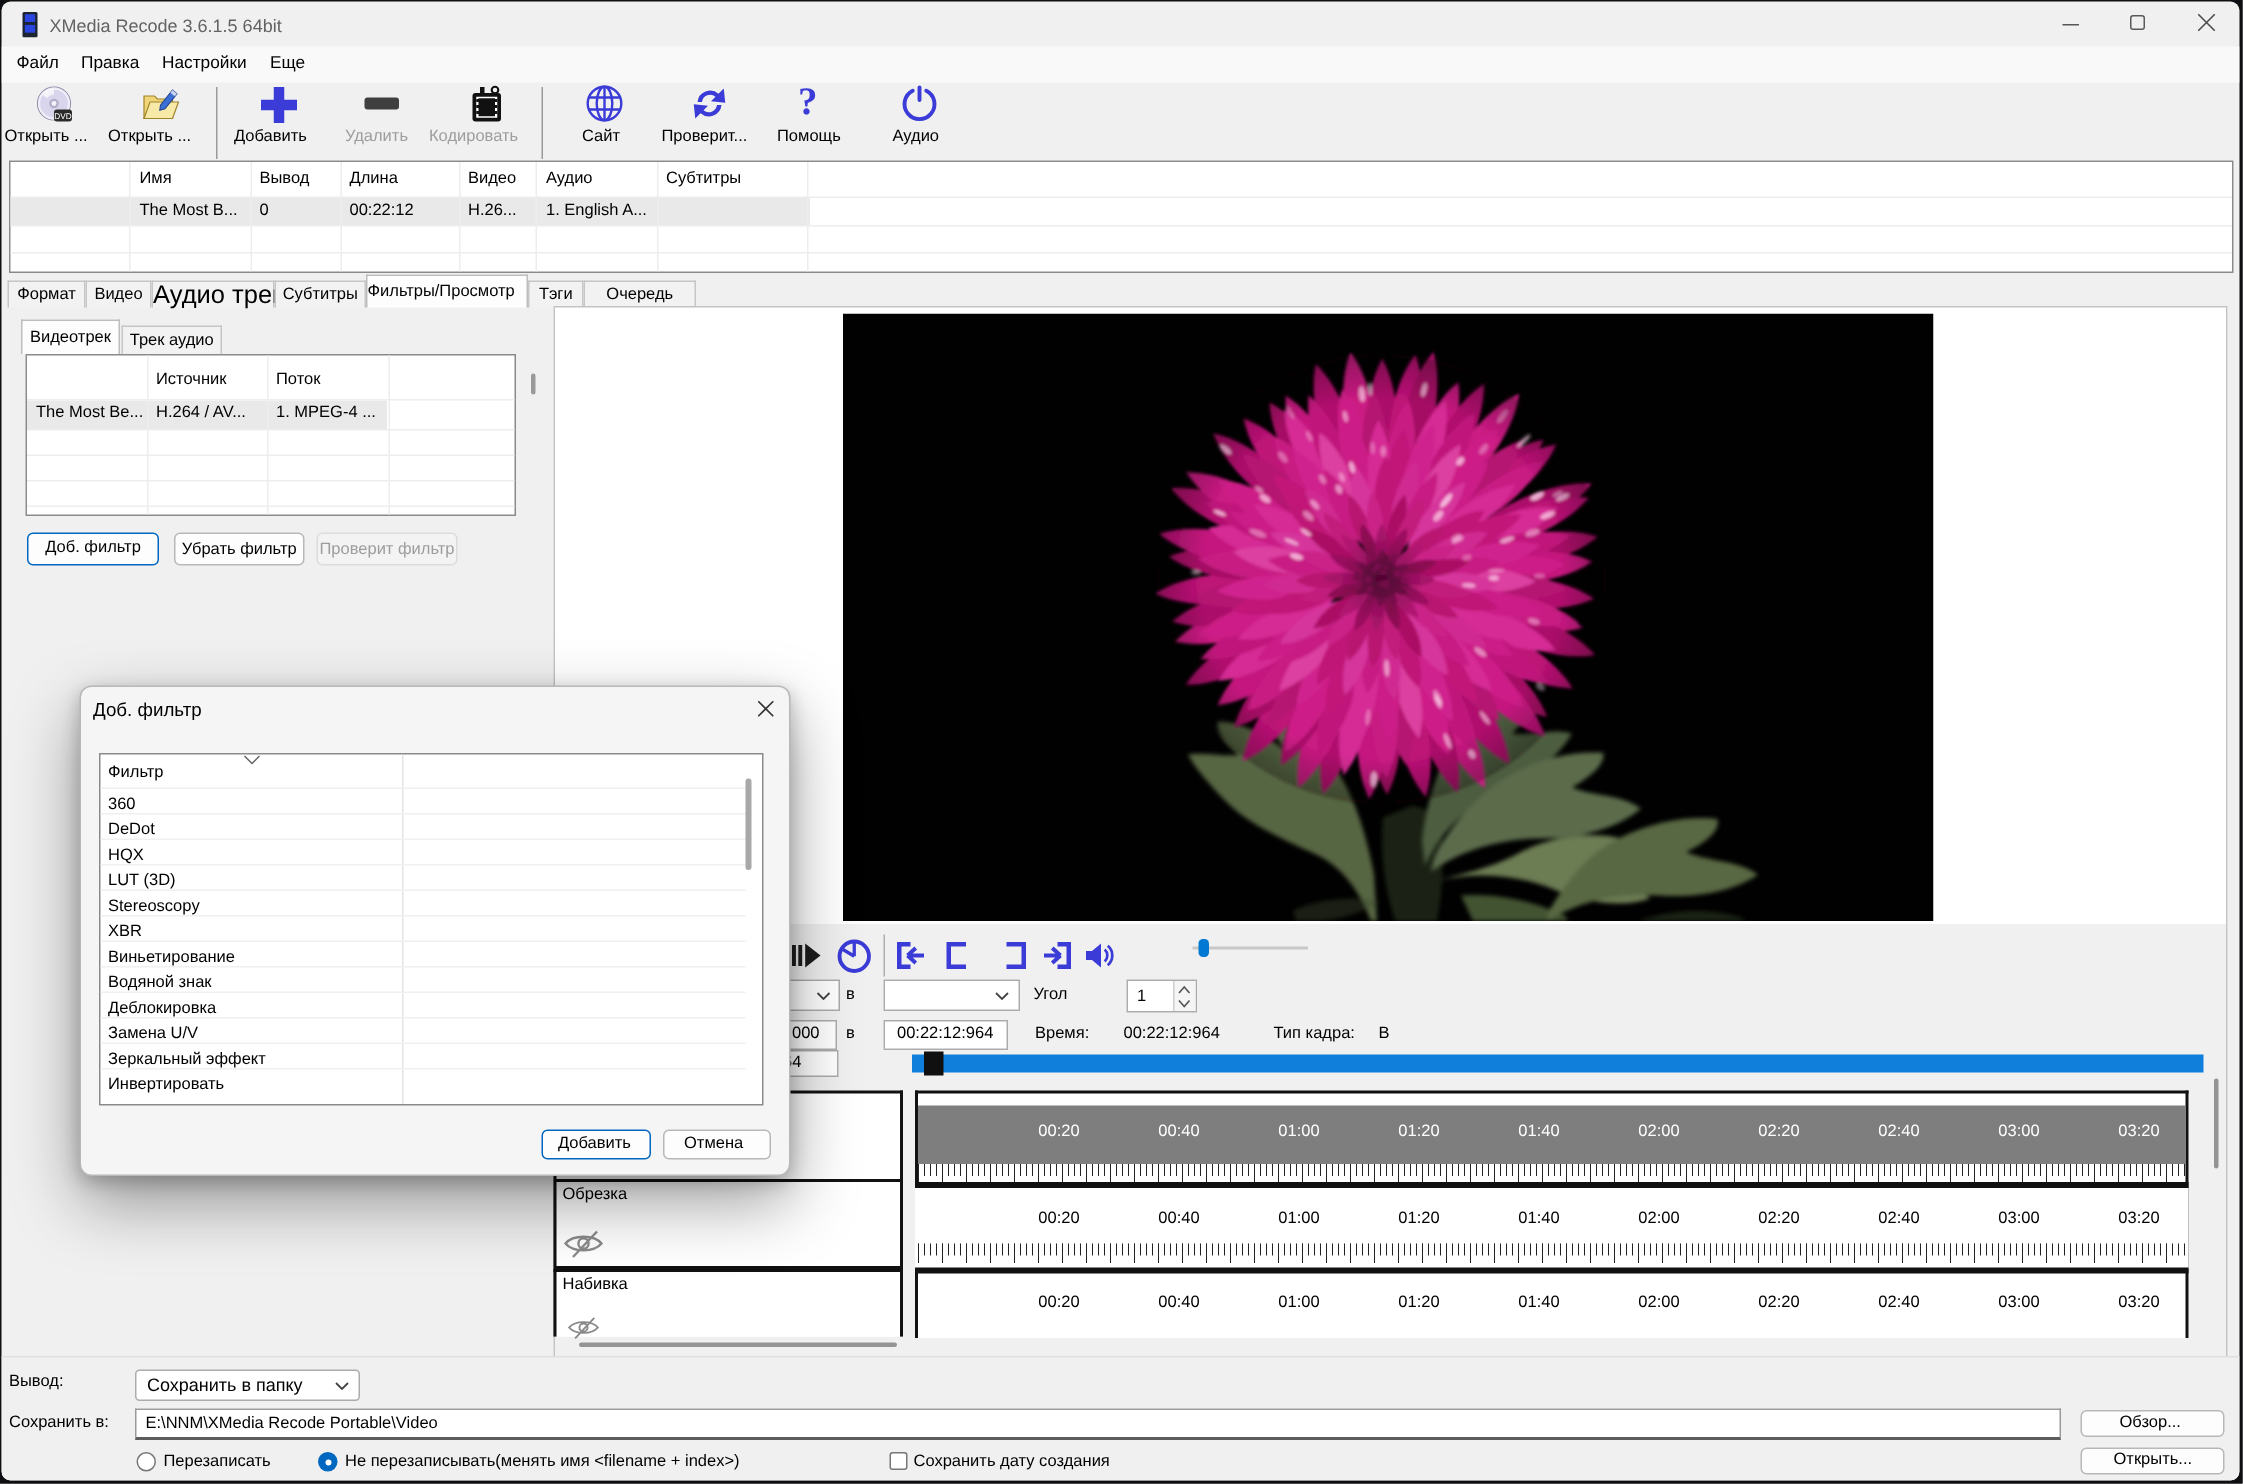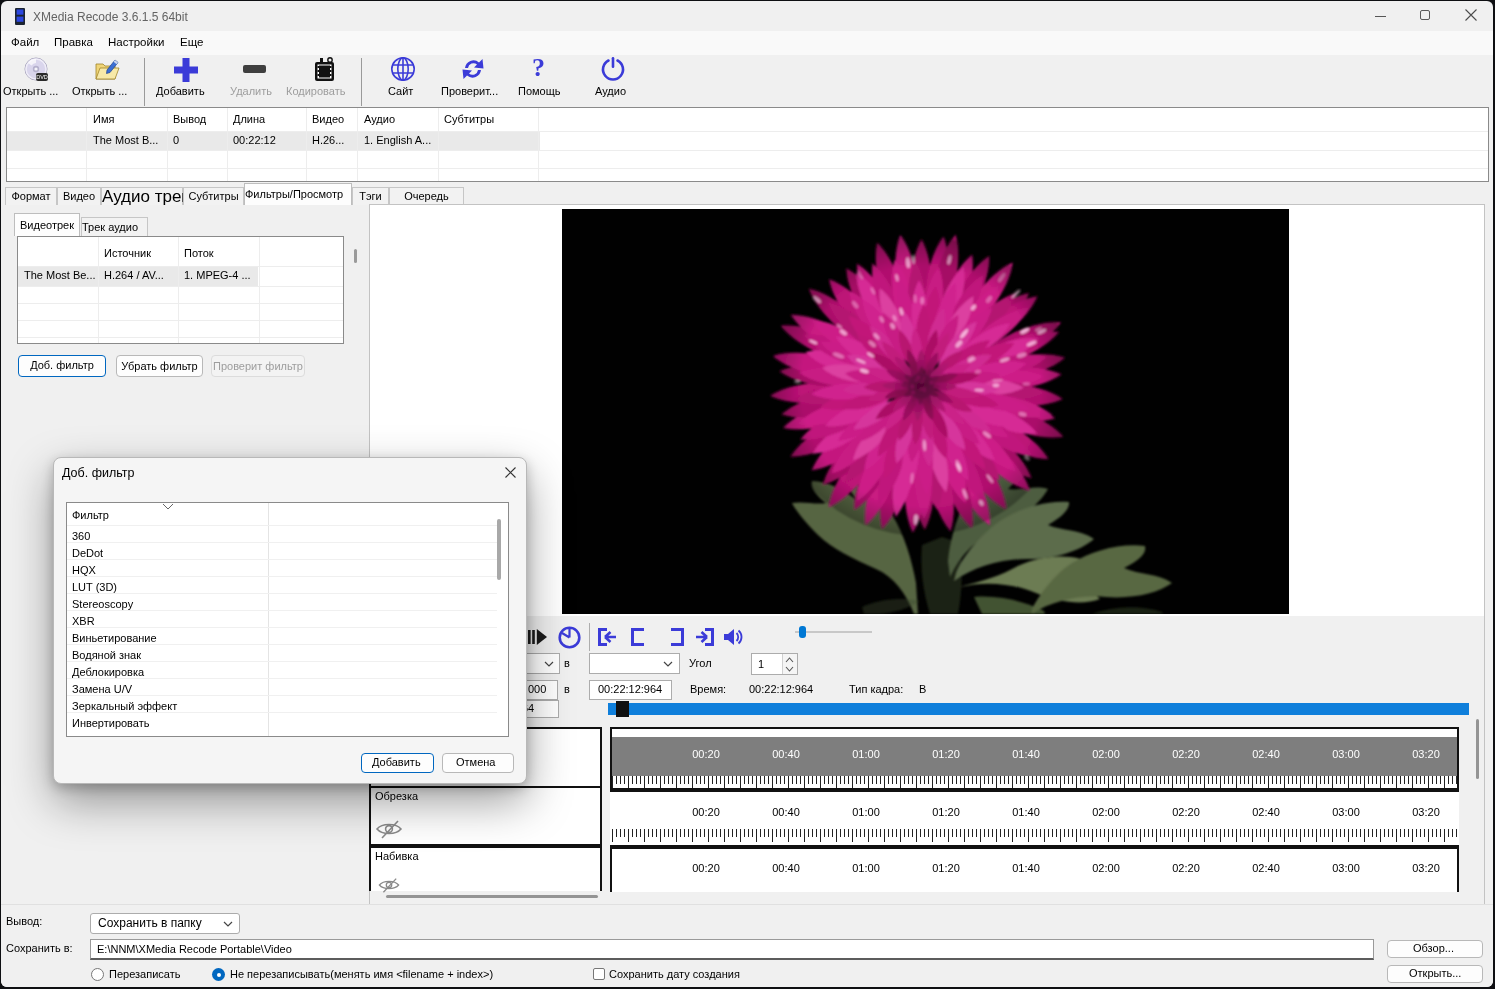--- a/index.html
+++ b/index.html
@@ -127,21 +127,21 @@
 
 <div class="ab" style="left:4px;top:186px;width:52px;height:18px;background:#f2f2f2;border:1px solid #c6c6c6;border-bottom:none;font-size:11px;text-align:center;line-height:17px;white-space:nowrap">Формат</div>
     <div class="ab" style="left:56px;top:186px;width:44px;height:18px;background:#f2f2f2;border:1px solid #c6c6c6;border-bottom:none;font-size:11px;text-align:center;line-height:17px;white-space:nowrap">Видео</div>
     <div class="ab" style="left:100px;top:186px;width:82px;height:18px;background:#f2f2f2;border:1px solid #c6c6c6;border-bottom:none;font-size:17px;text-align:center;line-height:17px;white-space:nowrap">Аудио трек 1</div>
     <div class="ab" style="left:182px;top:186px;width:61px;height:18px;background:#f2f2f2;border:1px solid #c6c6c6;border-bottom:none;font-size:11px;text-align:center;line-height:17px;white-space:nowrap">Субтитры</div>
     <div class="ab" style="left:243px;top:182px;width:108px;height:22px;background:#fdfdfd;border:1px solid #bdbdbd;border-bottom:none;z-index:3;font-size:11px;line-height:21px;white-space:nowrap">Фильтры/Просмотр</div>
     <div class="ab" style="left:351px;top:186px;width:37px;height:18px;background:#f2f2f2;border:1px solid #c6c6c6;border-bottom:none;font-size:11px;text-align:center;line-height:17px;white-space:nowrap">Тэги</div>
     <div class="ab" style="left:388px;top:186px;width:75px;height:18px;background:#f2f2f2;border:1px solid #c6c6c6;border-bottom:none;font-size:11px;text-align:center;line-height:17px;white-space:nowrap">Очередь</div>
 
 <div class="ab" style="left:13px;top:212px;width:66px;height:23px;background:#fdfdfd;border:1px solid #bdbdbd;border-bottom:none;z-index:3;font-size:11px;text-align:center;line-height:22px">Видеотрек</div>
-<div class="ab" style="left:80px;top:216px;width:67px;height:19px;background:#f2f2f2;border:1px solid #c6c6c6;border-bottom:none;font-size:11px;text-align:left;line-height:18px">Трек аудио</div>
+<div class="ab" style="left:80px;top:216px;width:67px;height:19px;background:#f2f2f2;border:1px solid #c6c6c6;border-bottom:none;font-size:11px;text-align:center;line-height:18px">Трек аудио</div>
 <div class="ab" style="left:16px;top:235px;width:327px;height:108px;background:#fff;border:1px solid #8a8a8a"></div>
 <div class="ab" style="left:17px;top:266px;width:240px;height:19px;background:#e9e9e9"></div>
 <div class="vline" style="left:97px;top:236px;height:106px;background:#ededed"></div>
 <div class="vline" style="left:177px;top:236px;height:106px;background:#ededed"></div>
 <div class="vline" style="left:258px;top:236px;height:106px;background:#ededed"></div>
 <div class="hline" style="left:17px;top:265px;width:325px;background:#ededed"></div>
 <div class="hline" style="left:17px;top:285px;width:325px;background:#ededed"></div>
 <div class="hline" style="left:17px;top:302px;width:325px;background:#ededed"></div>
 <div class="hline" style="left:17px;top:319px;width:325px;background:#ededed"></div>
 <div class="hline" style="left:17px;top:336px;width:325px;background:#ededed"></div>

